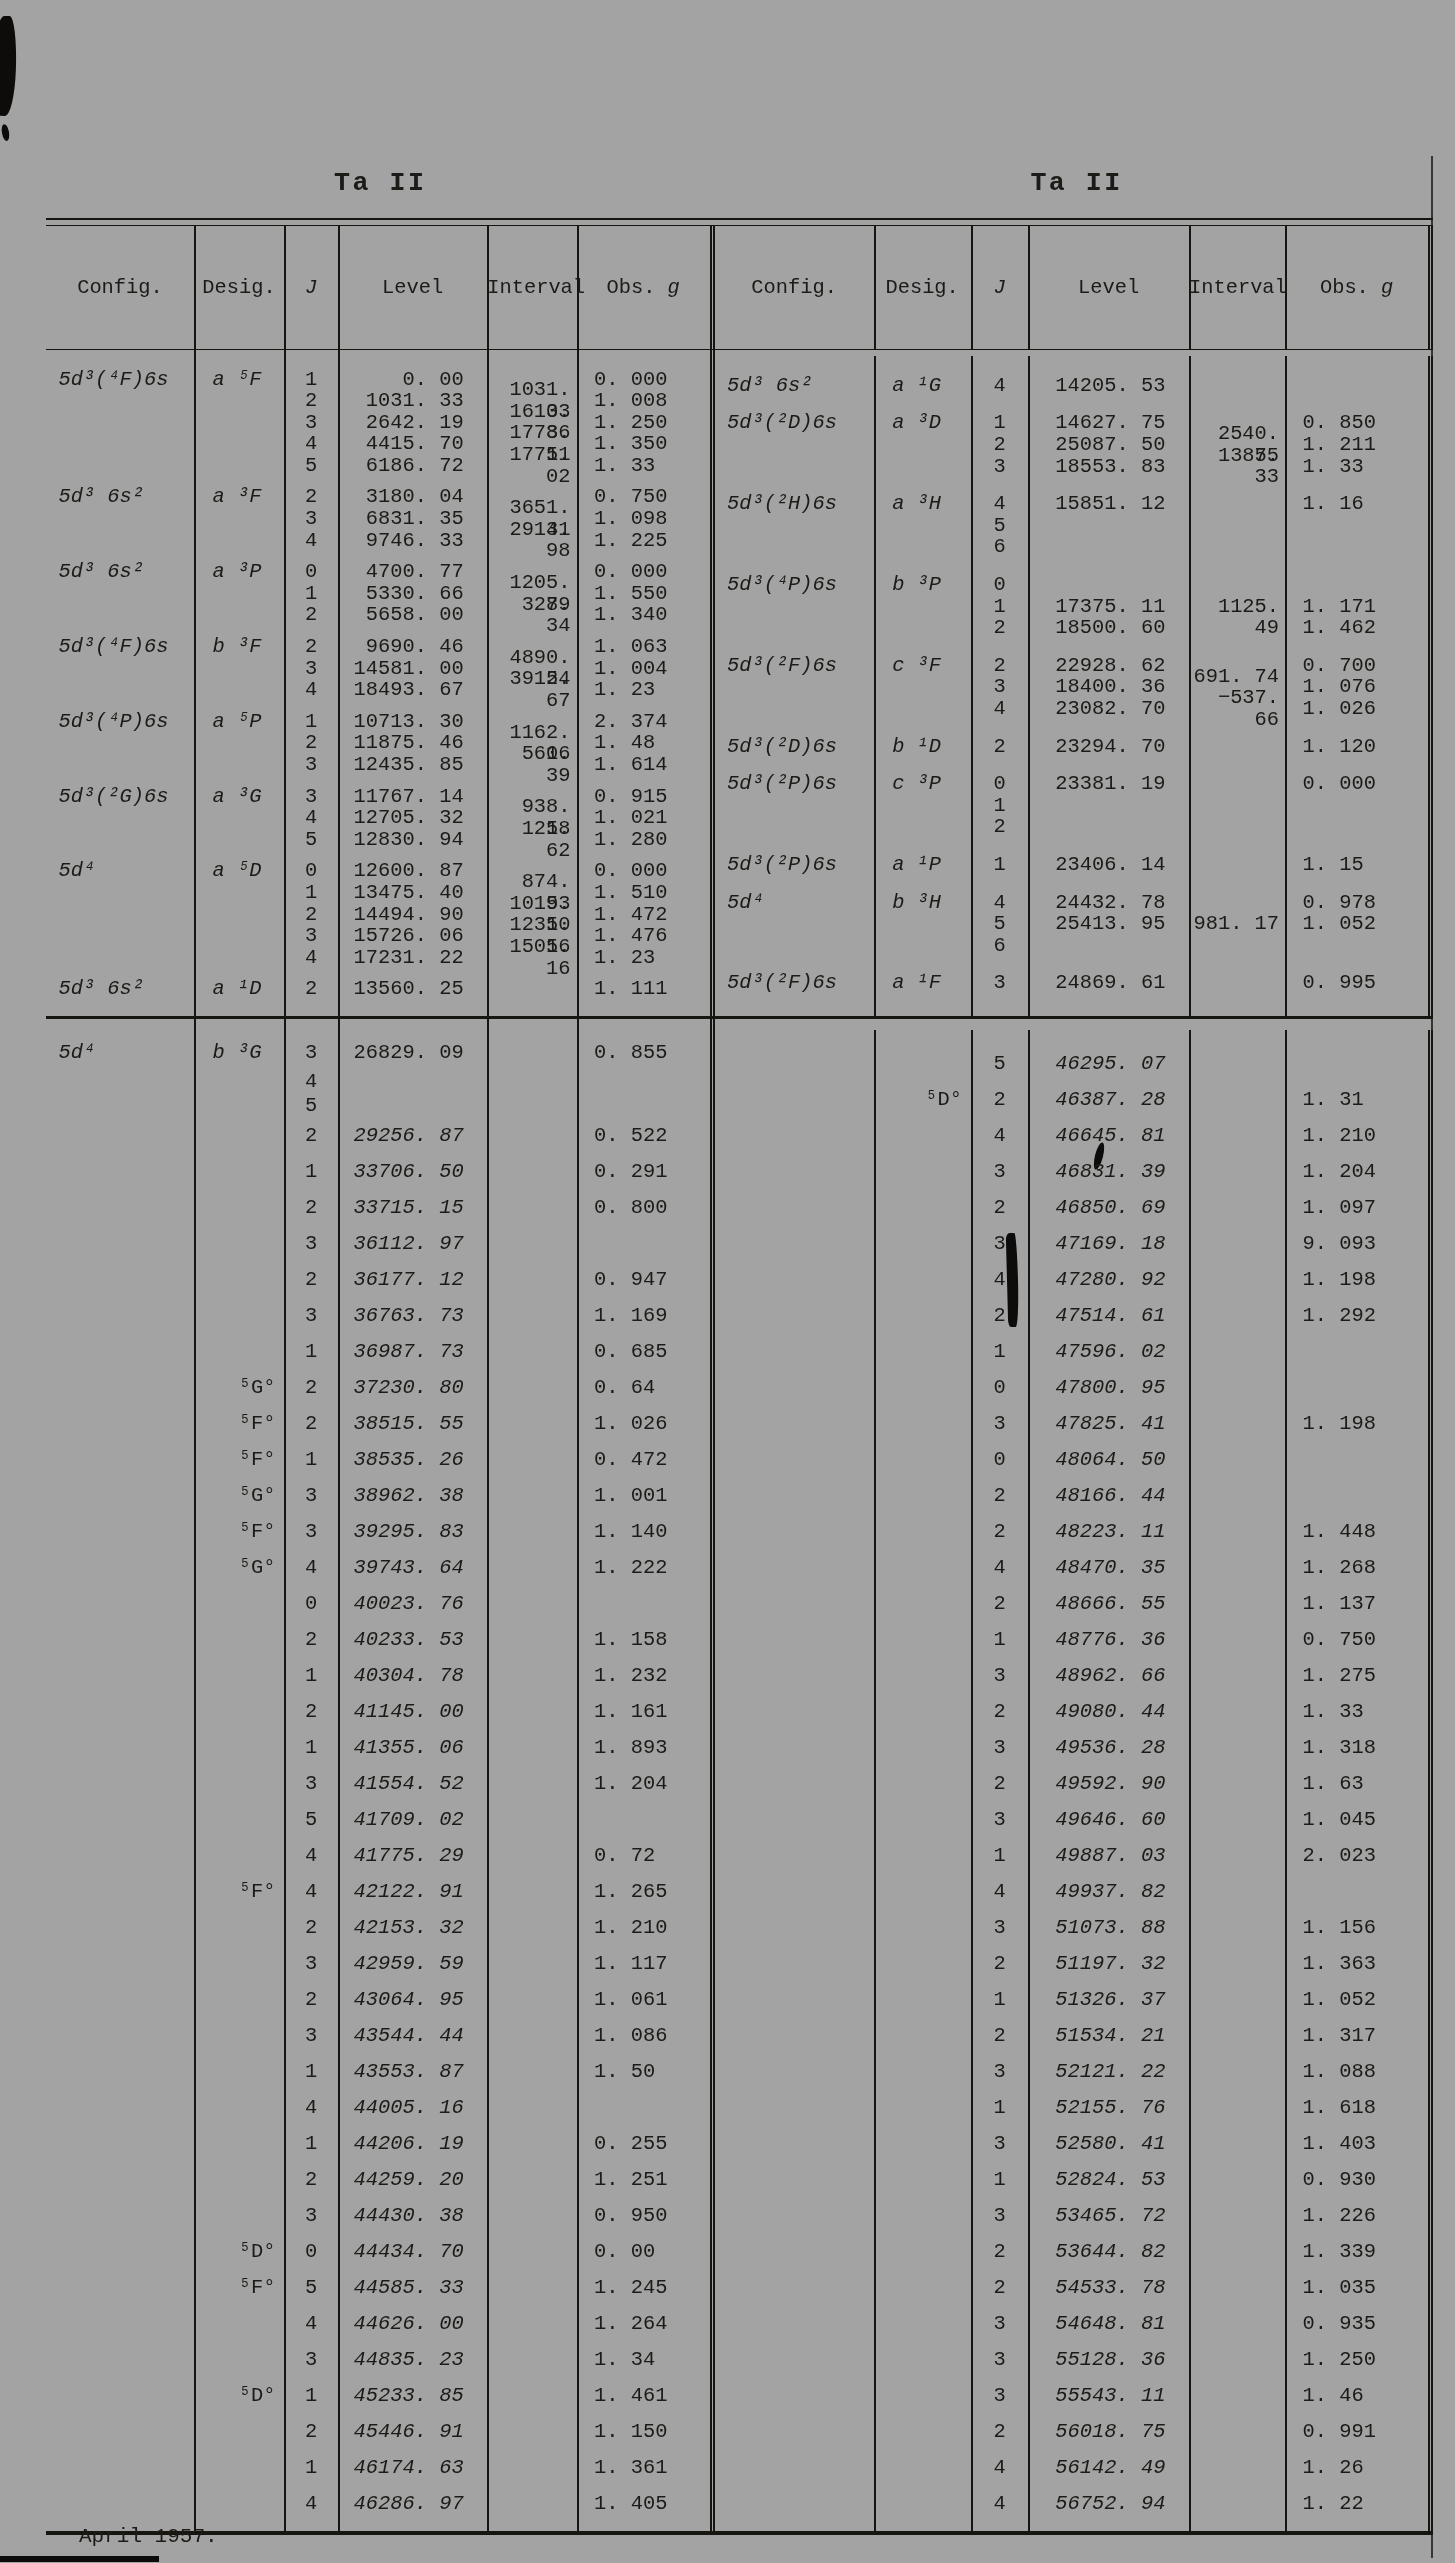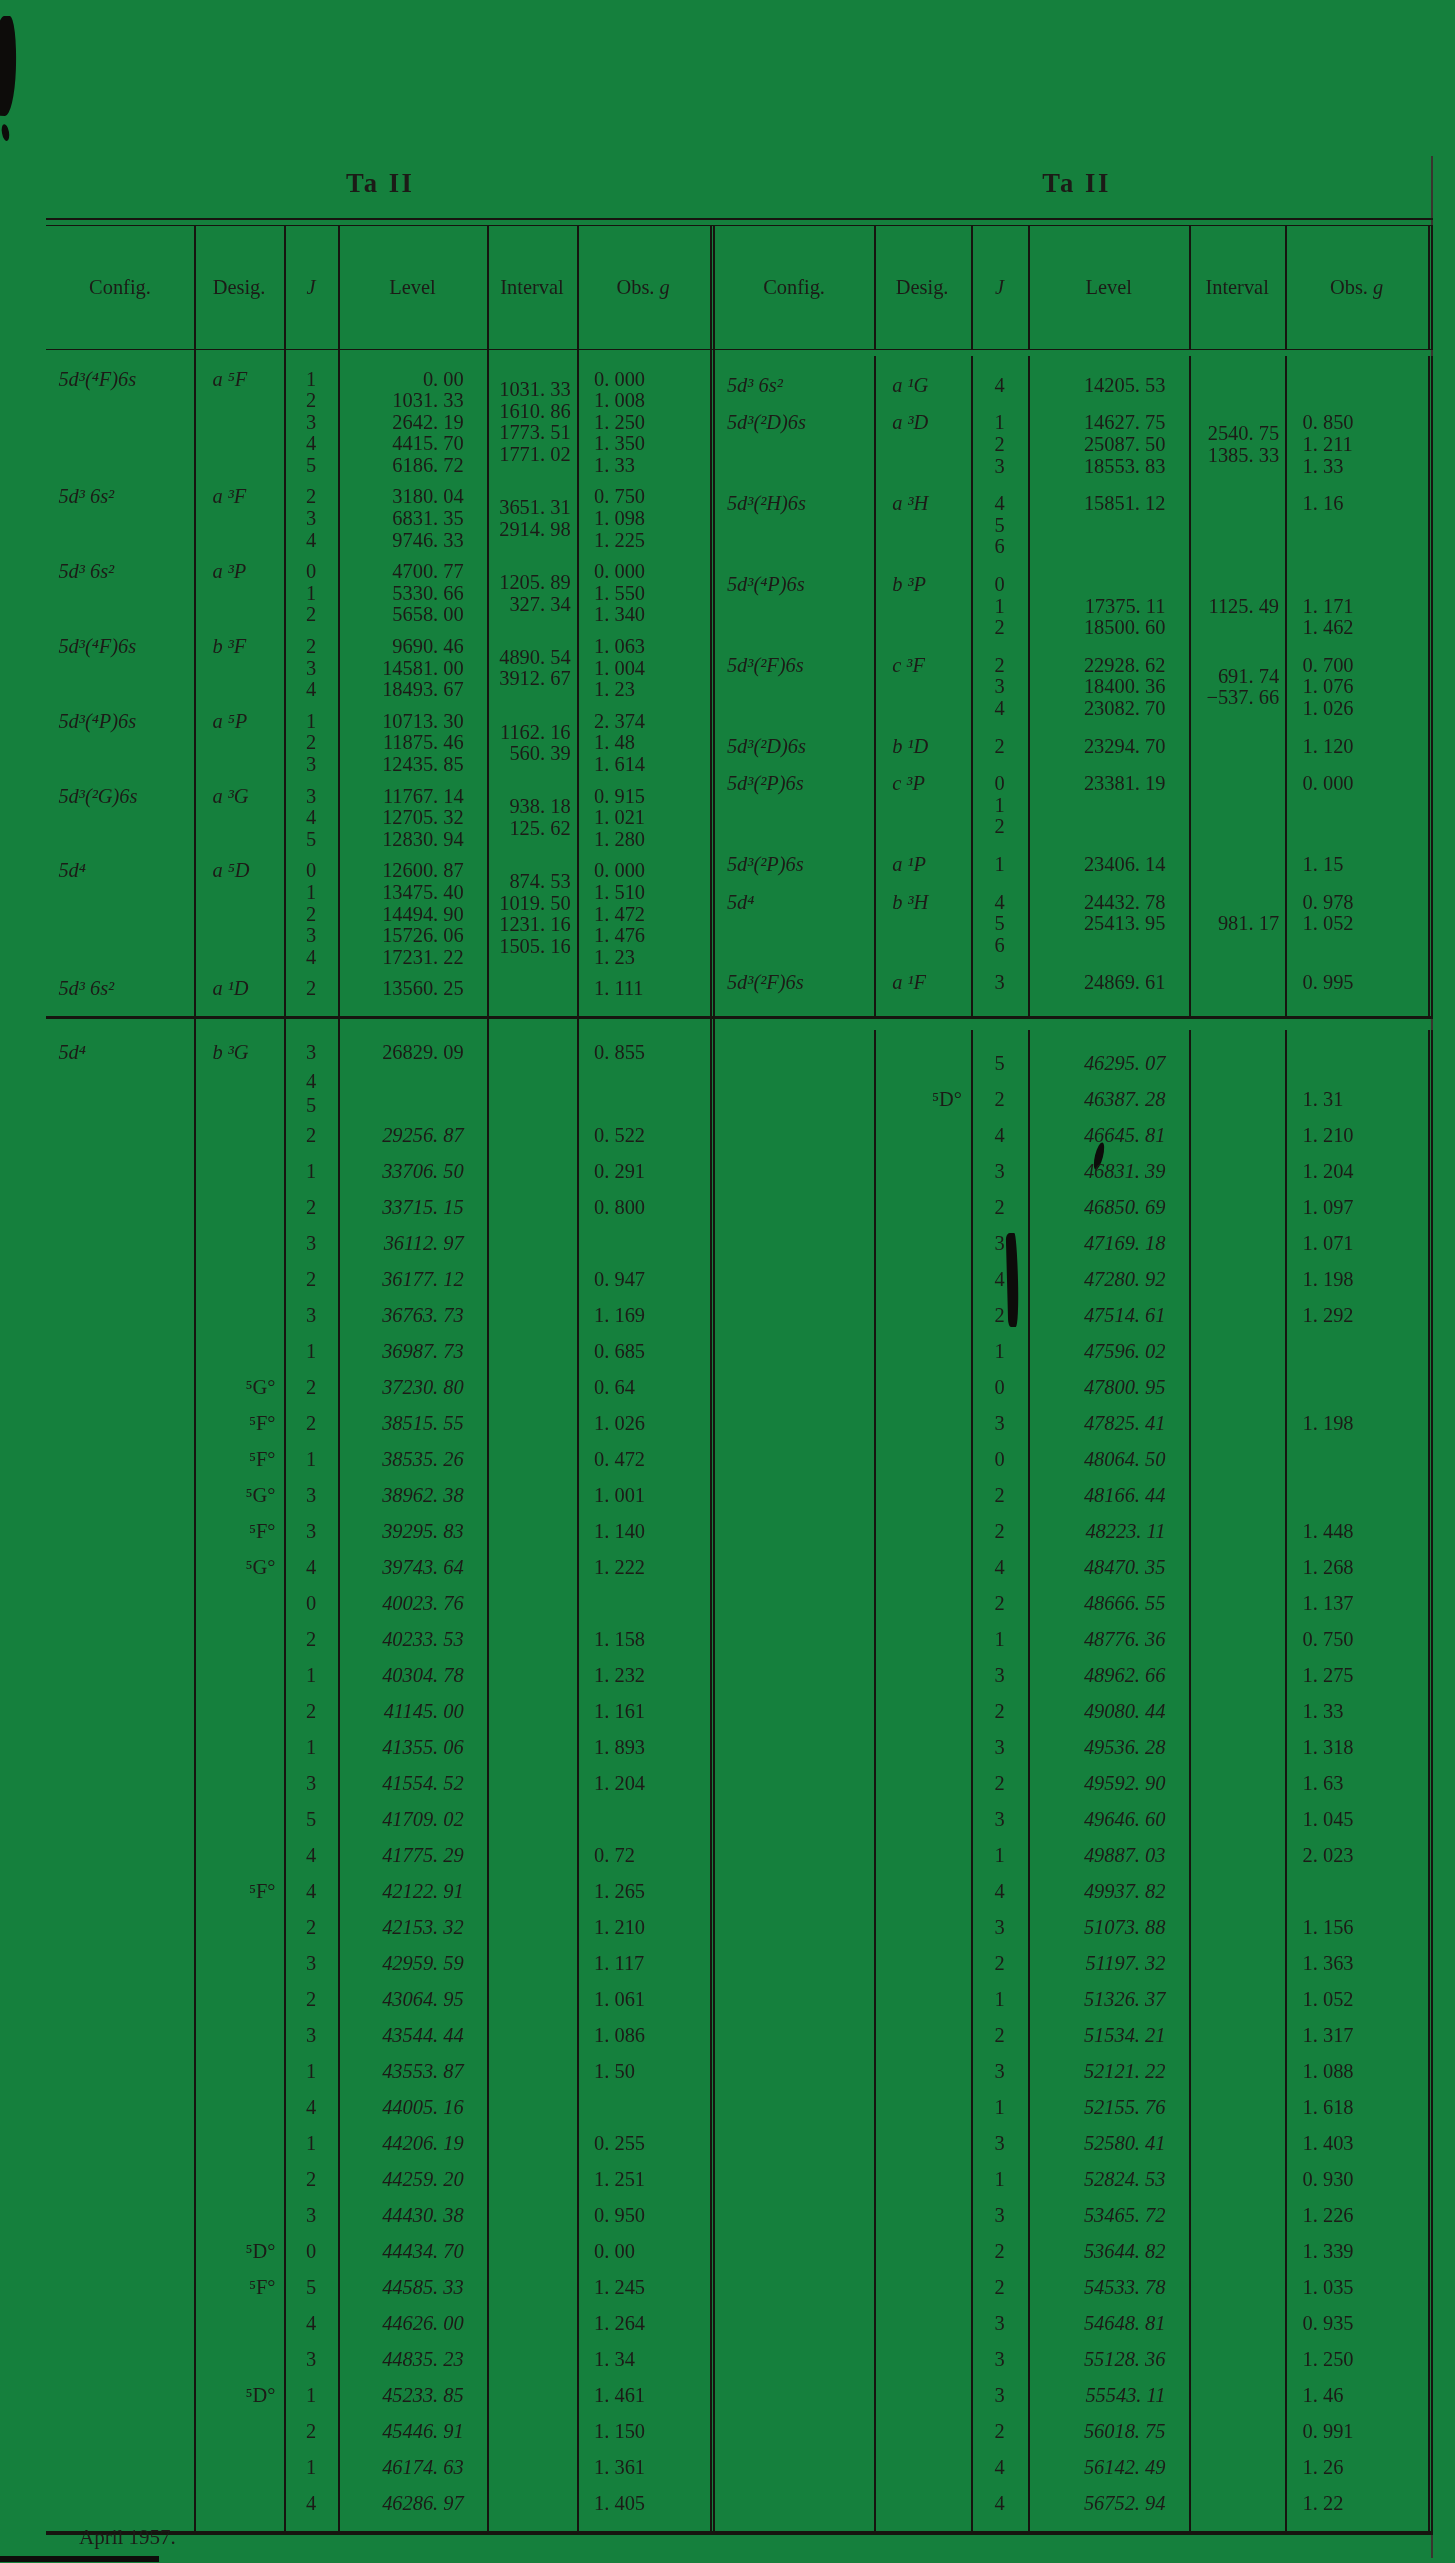--- a/index.html
+++ b/index.html
@@ -1,20 +1,20 @@
 <!DOCTYPE html>
 <html style="font-size:10px"><head>
 <meta charset="utf-8">
 <style>
   * { box-sizing: border-box; margin: 0; padding: 0; }
   html,body { background:#d8d5cd; }
   .page {
     position: relative; width: 1456px; height: 2563px;
-    background: #15803d; overflow: hidden;
-    font-family: Liberation Serif, serif;
+    background: #a3a3a3; overflow: hidden;
+    font-family: Liberation Mono, monospace;
     color: #1c1b17;
   }
   
   .art { position:absolute; background:#0d0c0a; }
   .ink-topleft { left:-3.7px; top:16px; width:20px; height:100px; border-radius:45% 55% 62% 38% / 28% 72% 62% 38%; transform:rotate(2deg); }
   .ink-tl2 { left:1.9px; top:124px; width:7.4px; height:17.3px; border-radius:50%; transform:rotate(-10deg); }
   .page-edge { right:23.5px; top:156px; bottom:5px; width:1.9px; background:#38352e; }
   .ink-brace { left:1007px; top:1233px; width:11px; height:94px; border-radius:62% 38% 55% 45% / 12% 88% 86% 14%; transform:rotate(-1.5deg); }
   .ink-blot { left:1095px; top:1142px; width:8px; height:28px; border-radius:50%; transform:rotate(14deg); }
   .corner-rule { left:0; top:2556px; width:159px; height:5.6px; }
@@ -972,21 +972,21 @@
             <div class="lvl">46850. 69</div>
             <div class="ivl"></div>
             <div class="gg">1. 097</div>
           </div>
           <div class="crow grid6">
             <div class="cfg"></div>
             <div class="dsg"></div>
             <div class="jj">3</div>
             <div class="lvl">47169. 18</div>
             <div class="ivl"></div>
-            <div class="gg">1. 071</div>
+            <div class="gg">9. 093</div>
           </div>
           <div class="crow grid6">
             <div class="cfg"></div>
             <div class="dsg"></div>
             <div class="jj">4</div>
             <div class="lvl">47280. 92</div>
             <div class="ivl"></div>
             <div class="gg">1. 198</div>
           </div>
           <div class="crow grid6">

